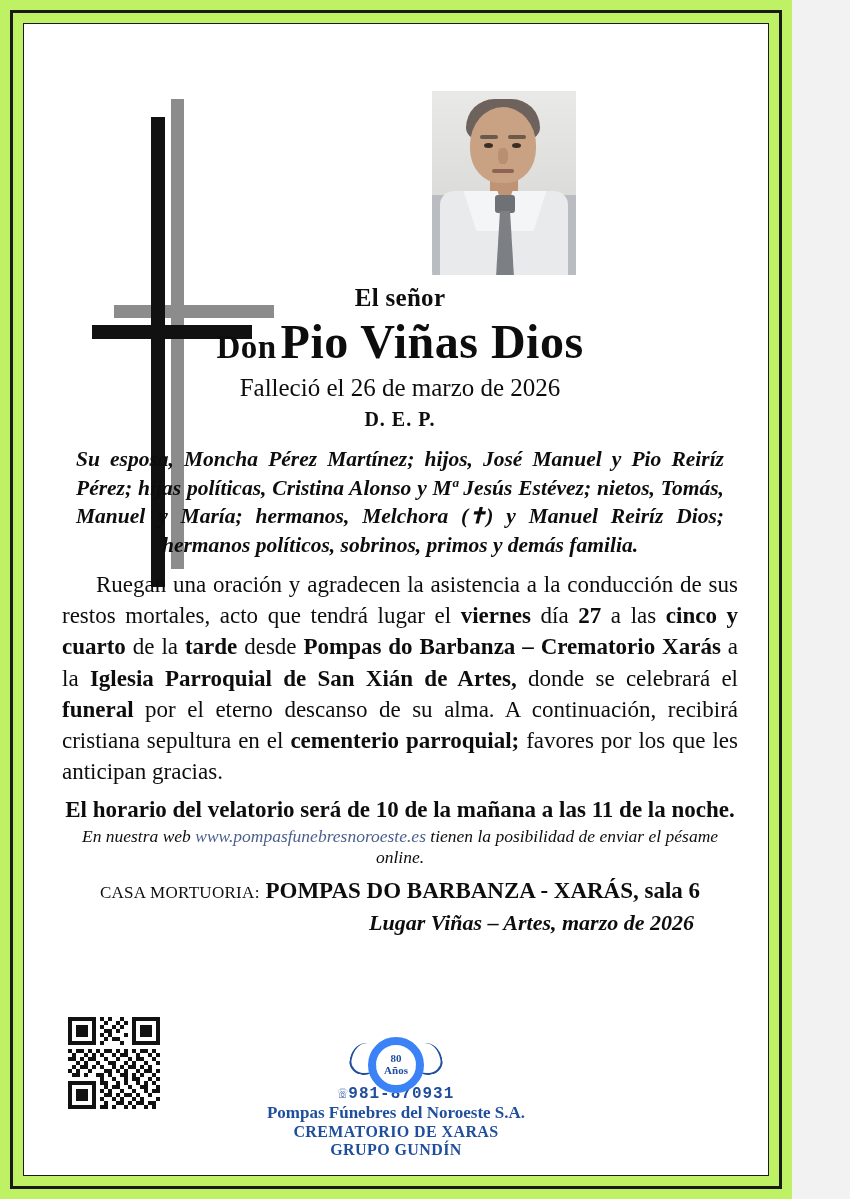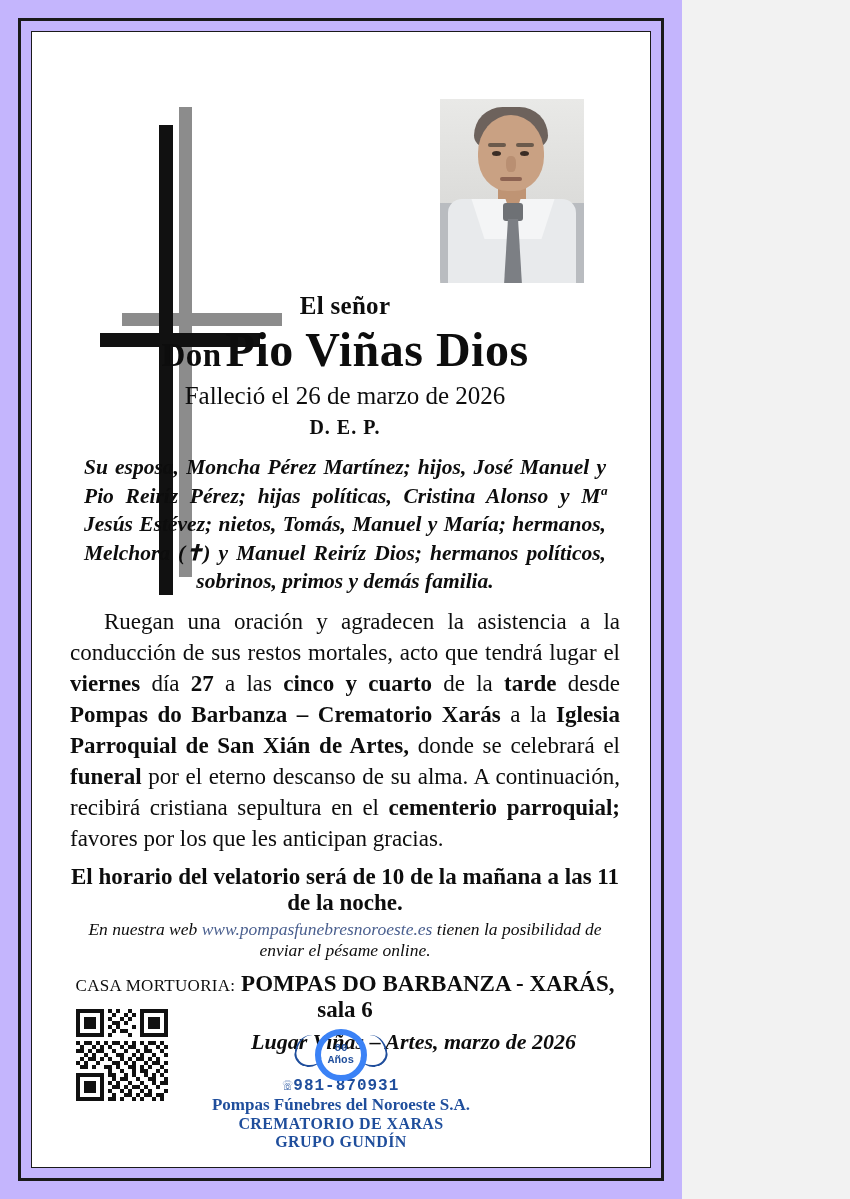--- a/index.html
+++ b/index.html
@@ -1,19 +1,19 @@
 <!DOCTYPE html>
 <html lang="es"><head>
 <meta charset="utf-8">
 <style>
   html,body{margin:0;padding:0;background:#f2f2f2;}
   body{width:850px;height:1199px;font-family:"Liberation Serif",serif;}
   .page{
-    position:relative;width:682px;height:1199px;background:#c4b5fd;
-    box-sizing:border-box;padding:18px;
+    position:relative;width:792px;height:1199px;background:#bef264;
+    box-sizing:border-box;padding:10px;
   }
   .frame{
     position:relative;width:100%;height:100%;box-sizing:border-box;
     border:3px solid #1a1a1a;padding:10px;
   }
   .frame-inner{
     position:relative;width:100%;height:100%;box-sizing:border-box;
     border:1px solid #1a1a1a;padding:0;
     background:#fff;
   }
@@ -78,23 +78,23 @@
   .mortuoria{font-size:23px;text-align:center;margin:10px 0 0 0;}
   .mortuoria .sc{font-variant:small-caps;font-size:17px;letter-spacing:.3px;}
   .mortuoria b{font-weight:bold;}
   .lugar{font-size:22px;font-style:italic;font-weight:bold;text-align:right;margin:6px 44px 0 0;}
 
   
   .footer{position:absolute;left:0;right:0;bottom:16px;text-align:center;}
   .laurel{position:relative;height:44px;margin:0 auto 2px auto;width:120px;}
   .laurel .circle{
     position:absolute;left:50%;top:0;transform:translateX(-50%);
-    width:40px;height:40px;border-radius:50%;border:6px solid #3b82f6;
+    width:40px;height:40px;border-radius:50%;border:8px solid #3b82f6;
     color:#1f4e9c;font-size:11px;font-weight:bold;line-height:1.05;
-    display:flex;flex-direction:column;justify-content:center;font-family:Liberation Mono, monospace;
+    display:flex;flex-direction:column;justify-content:center;
   }
   .laurel .leaf-l,.laurel .leaf-r{
     position:absolute;top:6px;width:26px;height:30px;border:2px solid #1f4e9c;
     border-radius:50% 50% 50% 50%/60% 60% 40% 40%;
   }
   .laurel .leaf-l{left:14px;border-right:none;border-top:none;transform:rotate(12deg);}
   .laurel .leaf-r{right:14px;border-left:none;border-top:none;transform:rotate(-12deg);}
   .f-phone{color:#1f4e9c;font-size:16px;font-weight:bold;letter-spacing:1px;font-family:"Liberation Mono",monospace;}
   .f-line{color:#1f4e9c;font-weight:bold;}
   .f-l1{font-size:17px;font-family:"Liberation Serif",serif;}

